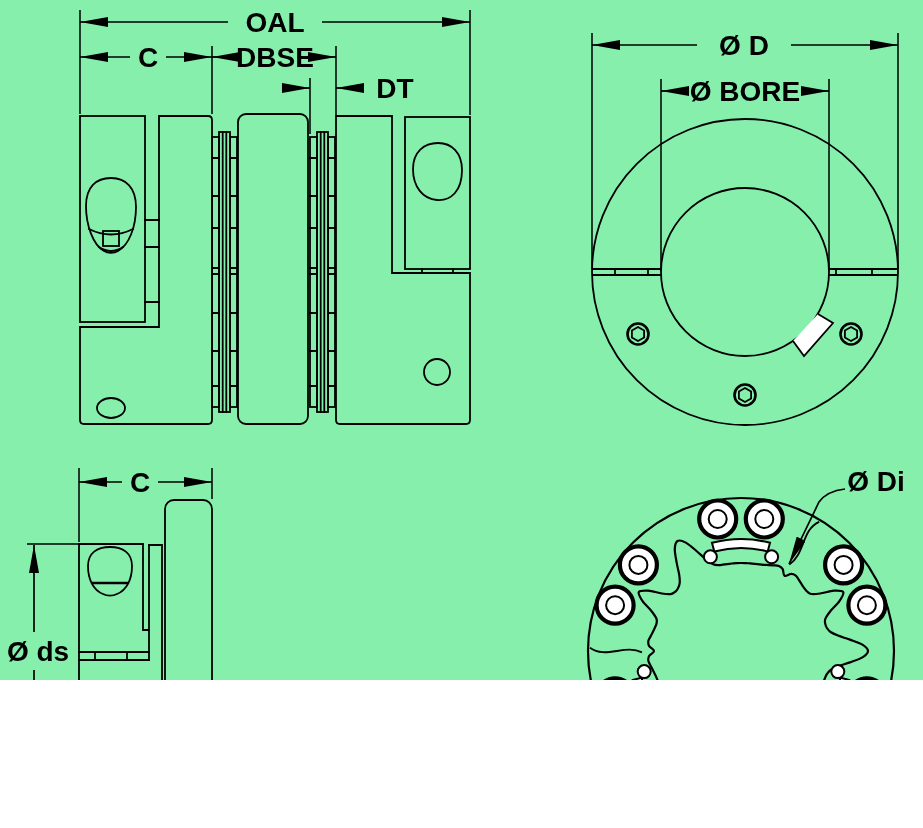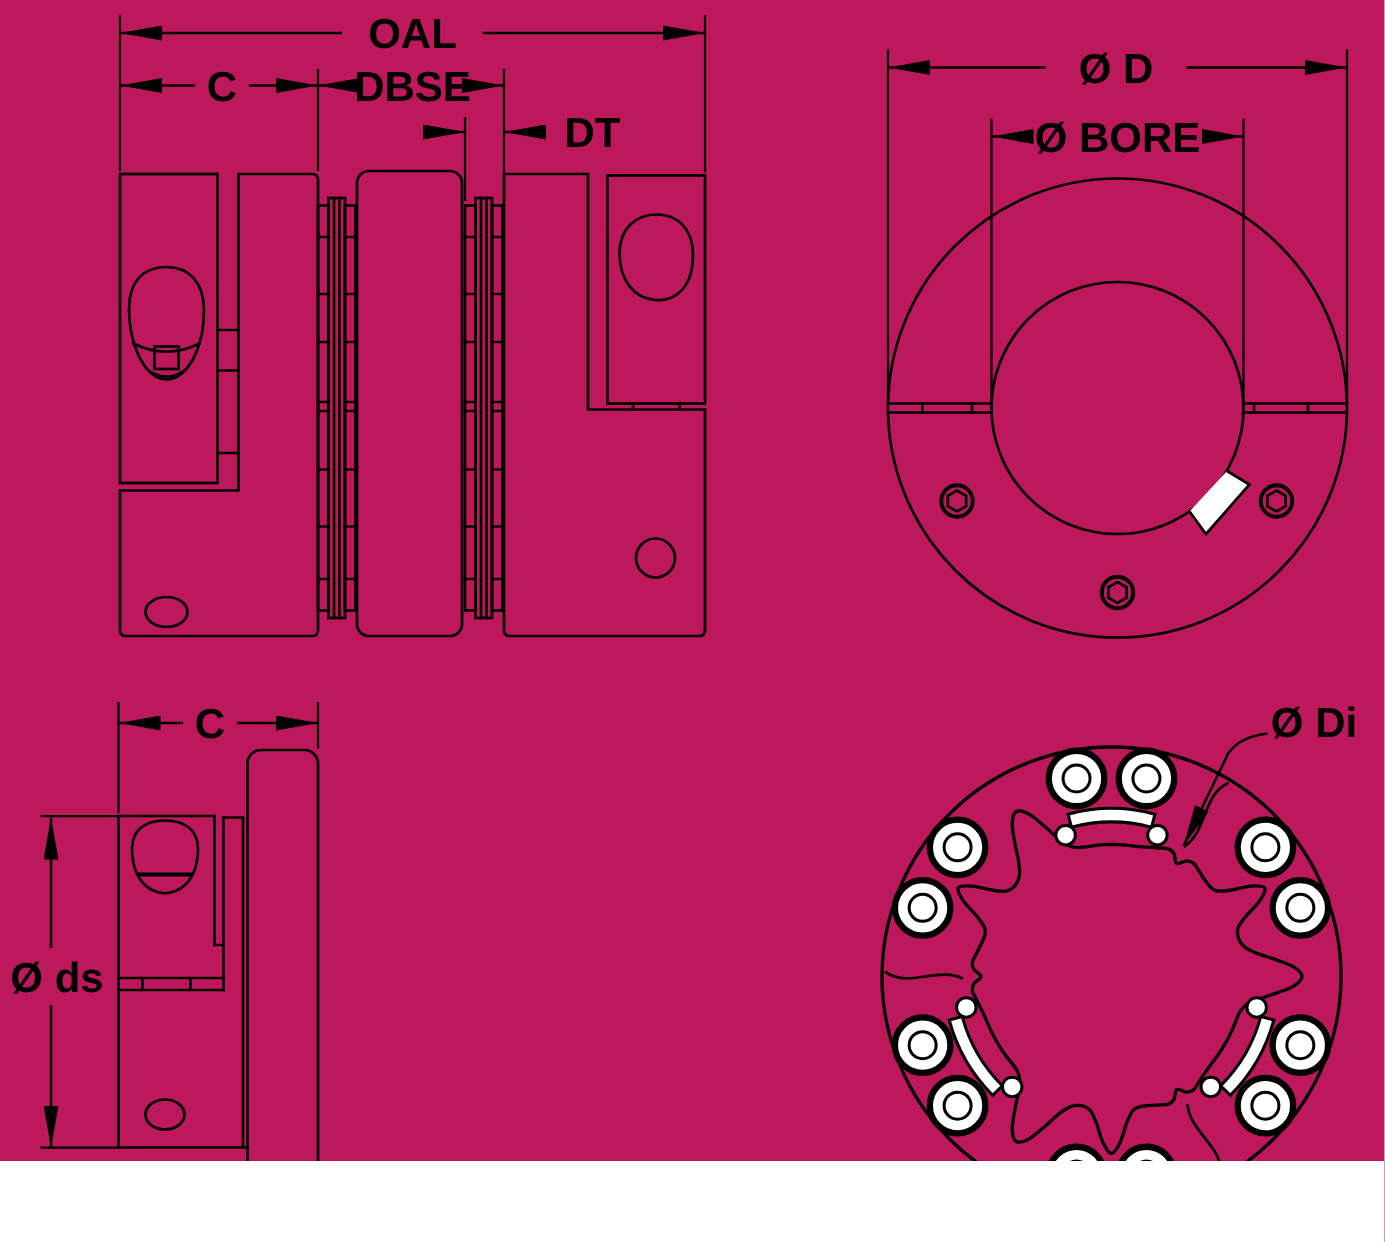--- a/index.html
+++ b/index.html
@@ -1,16 +1,16 @@
 <!DOCTYPE html>
 <html><head>
 <meta charset="utf-8">
 <style>
   html,body{margin:0;padding:0;background:#ffffff;}
-  .stage{position:relative;width:923px;height:774px;background:#be185d;overflow:hidden;}
+  .stage{position:relative;width:923px;height:680px;background:#86efac;overflow:hidden;}
   svg{display:block;}
   .ln  {fill:none;stroke:#000;stroke-width:1.8;stroke-linecap:square;}
   .lnf {fill:#fff;stroke:#000;stroke-width:1.8;}
   .dim {fill:none;stroke:#000;stroke-width:1.7;}
   .ext {fill:none;stroke:#000;stroke-width:1.5;}
   .bold{fill:none;stroke:#000;stroke-width:2.6;}
   .ln4 {fill:none;stroke:#000;stroke-width:2.2;}
   .lnc {fill:none;stroke:#000;stroke-width:1.8;}
   .lns {fill:#fff;stroke:#000;stroke-width:2;}
   .ring{fill:#fff;stroke:#000;stroke-width:4.2;}

